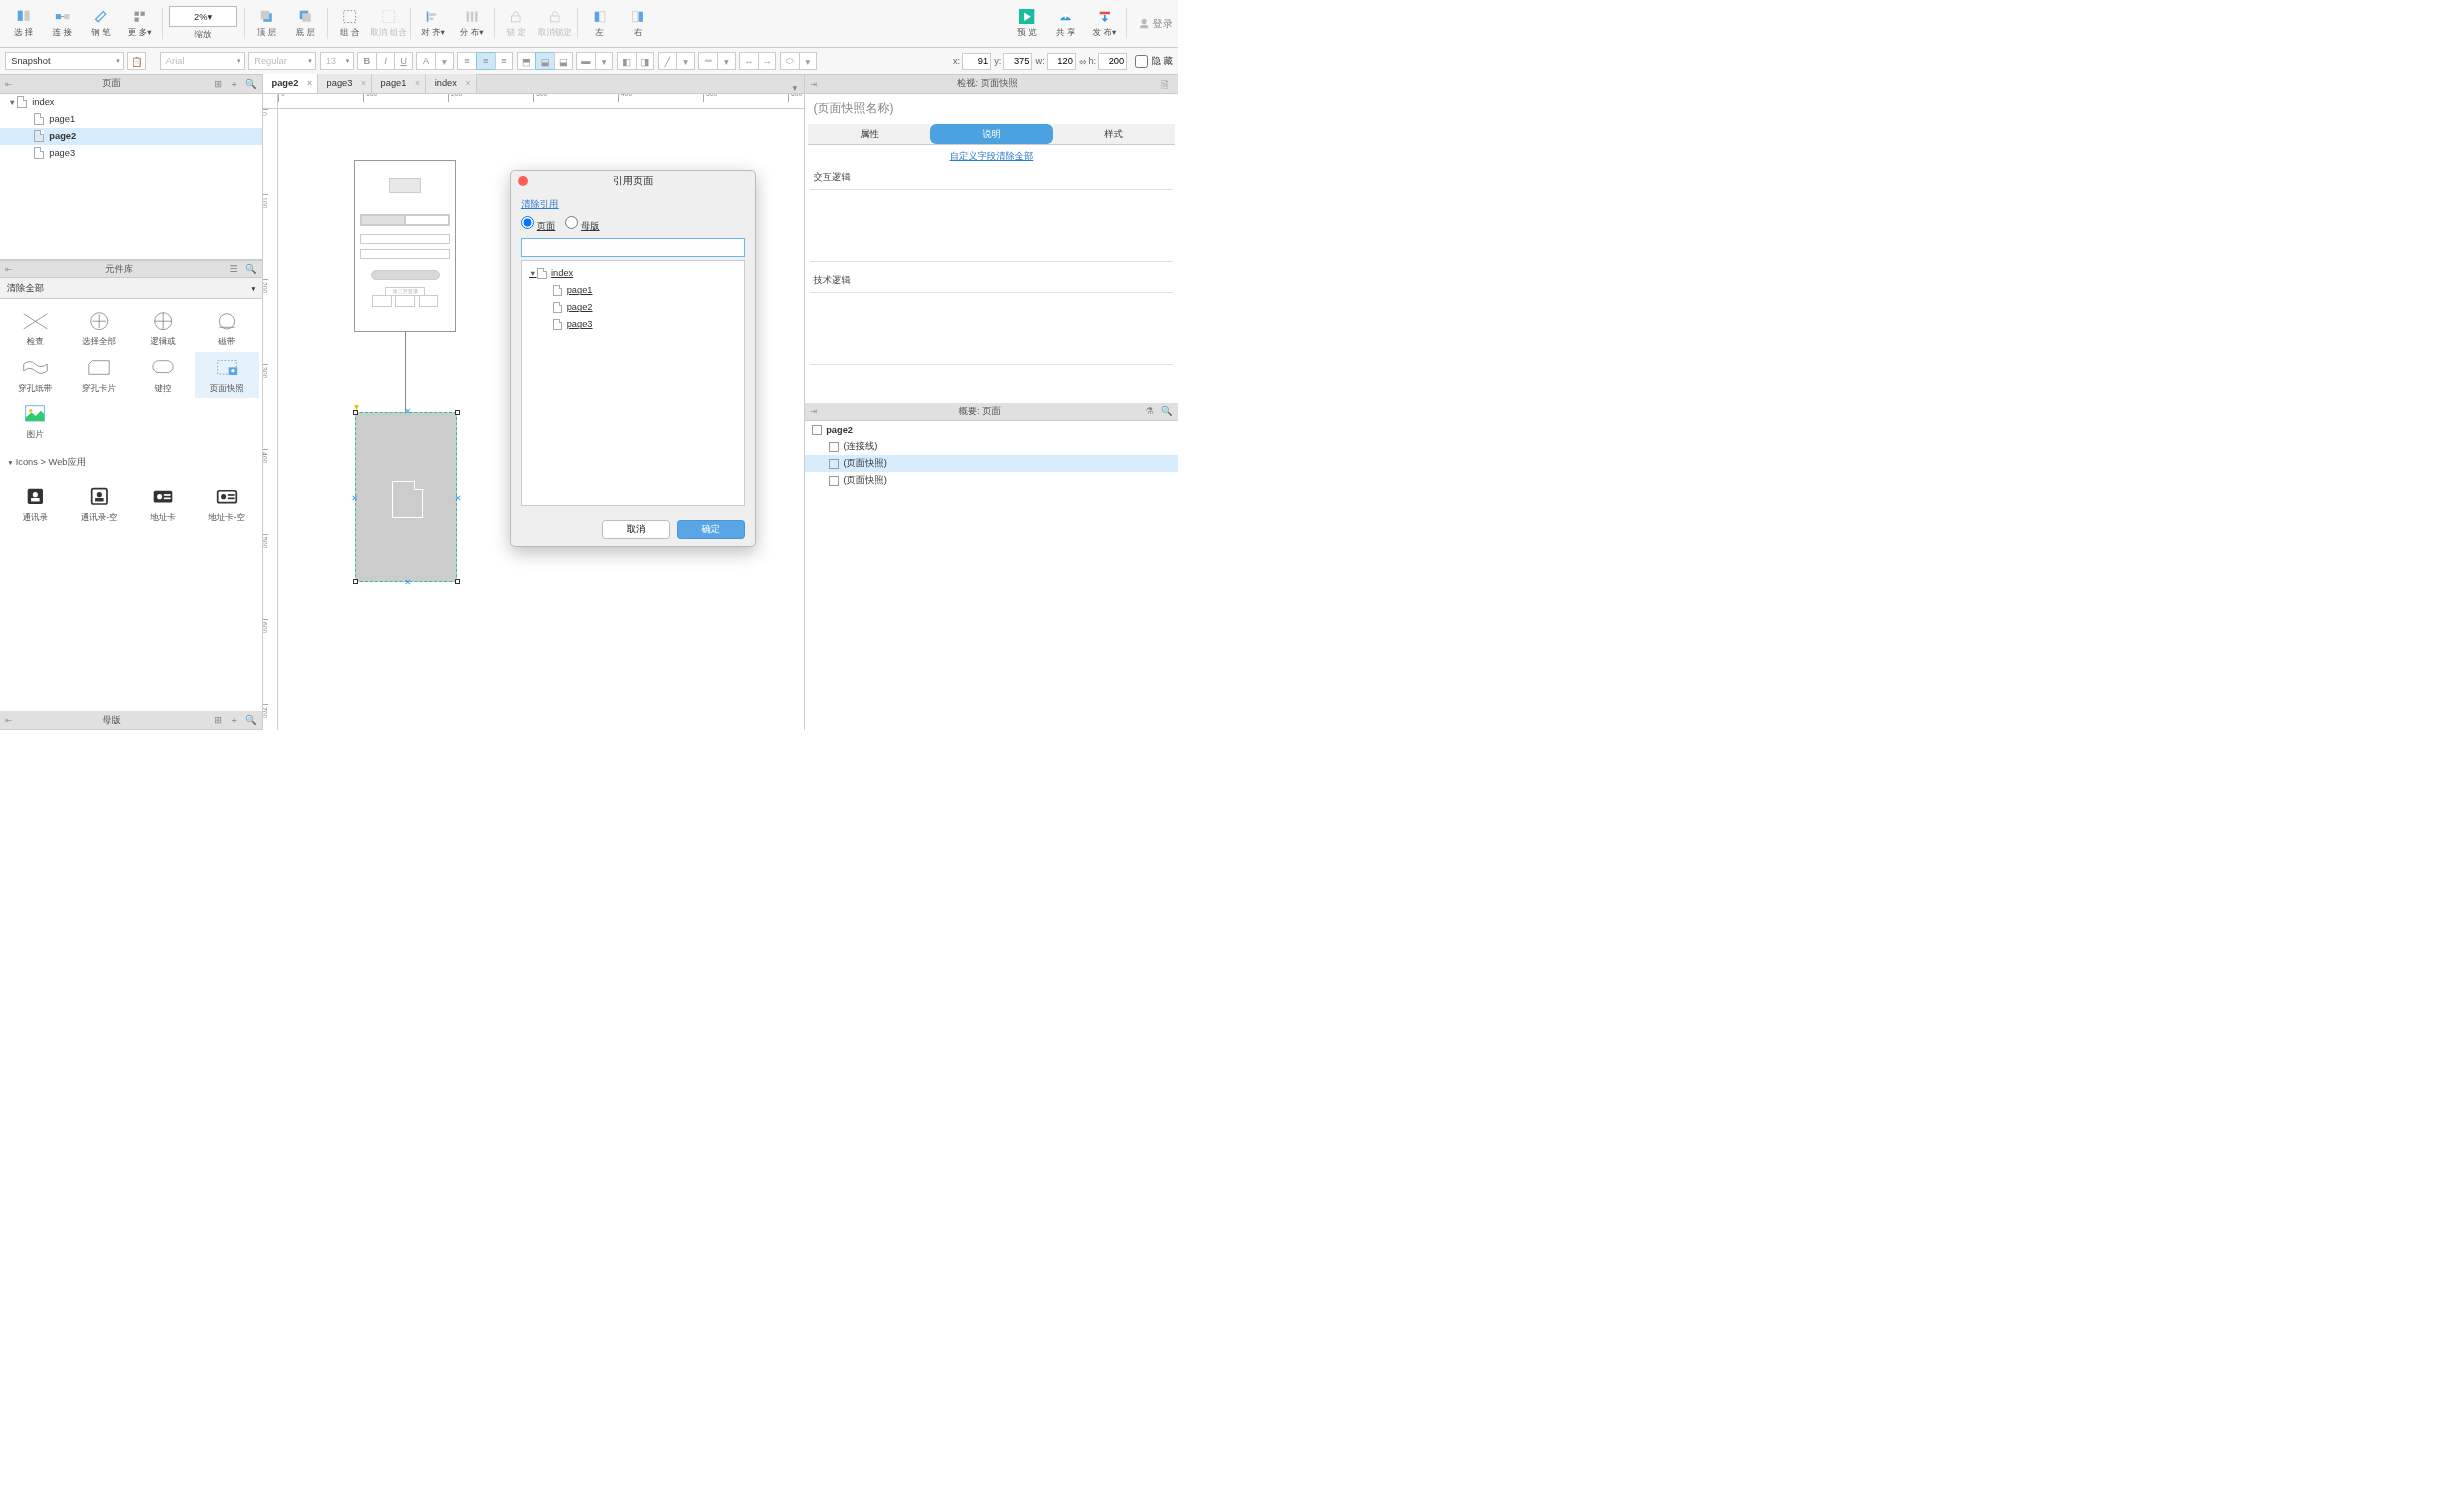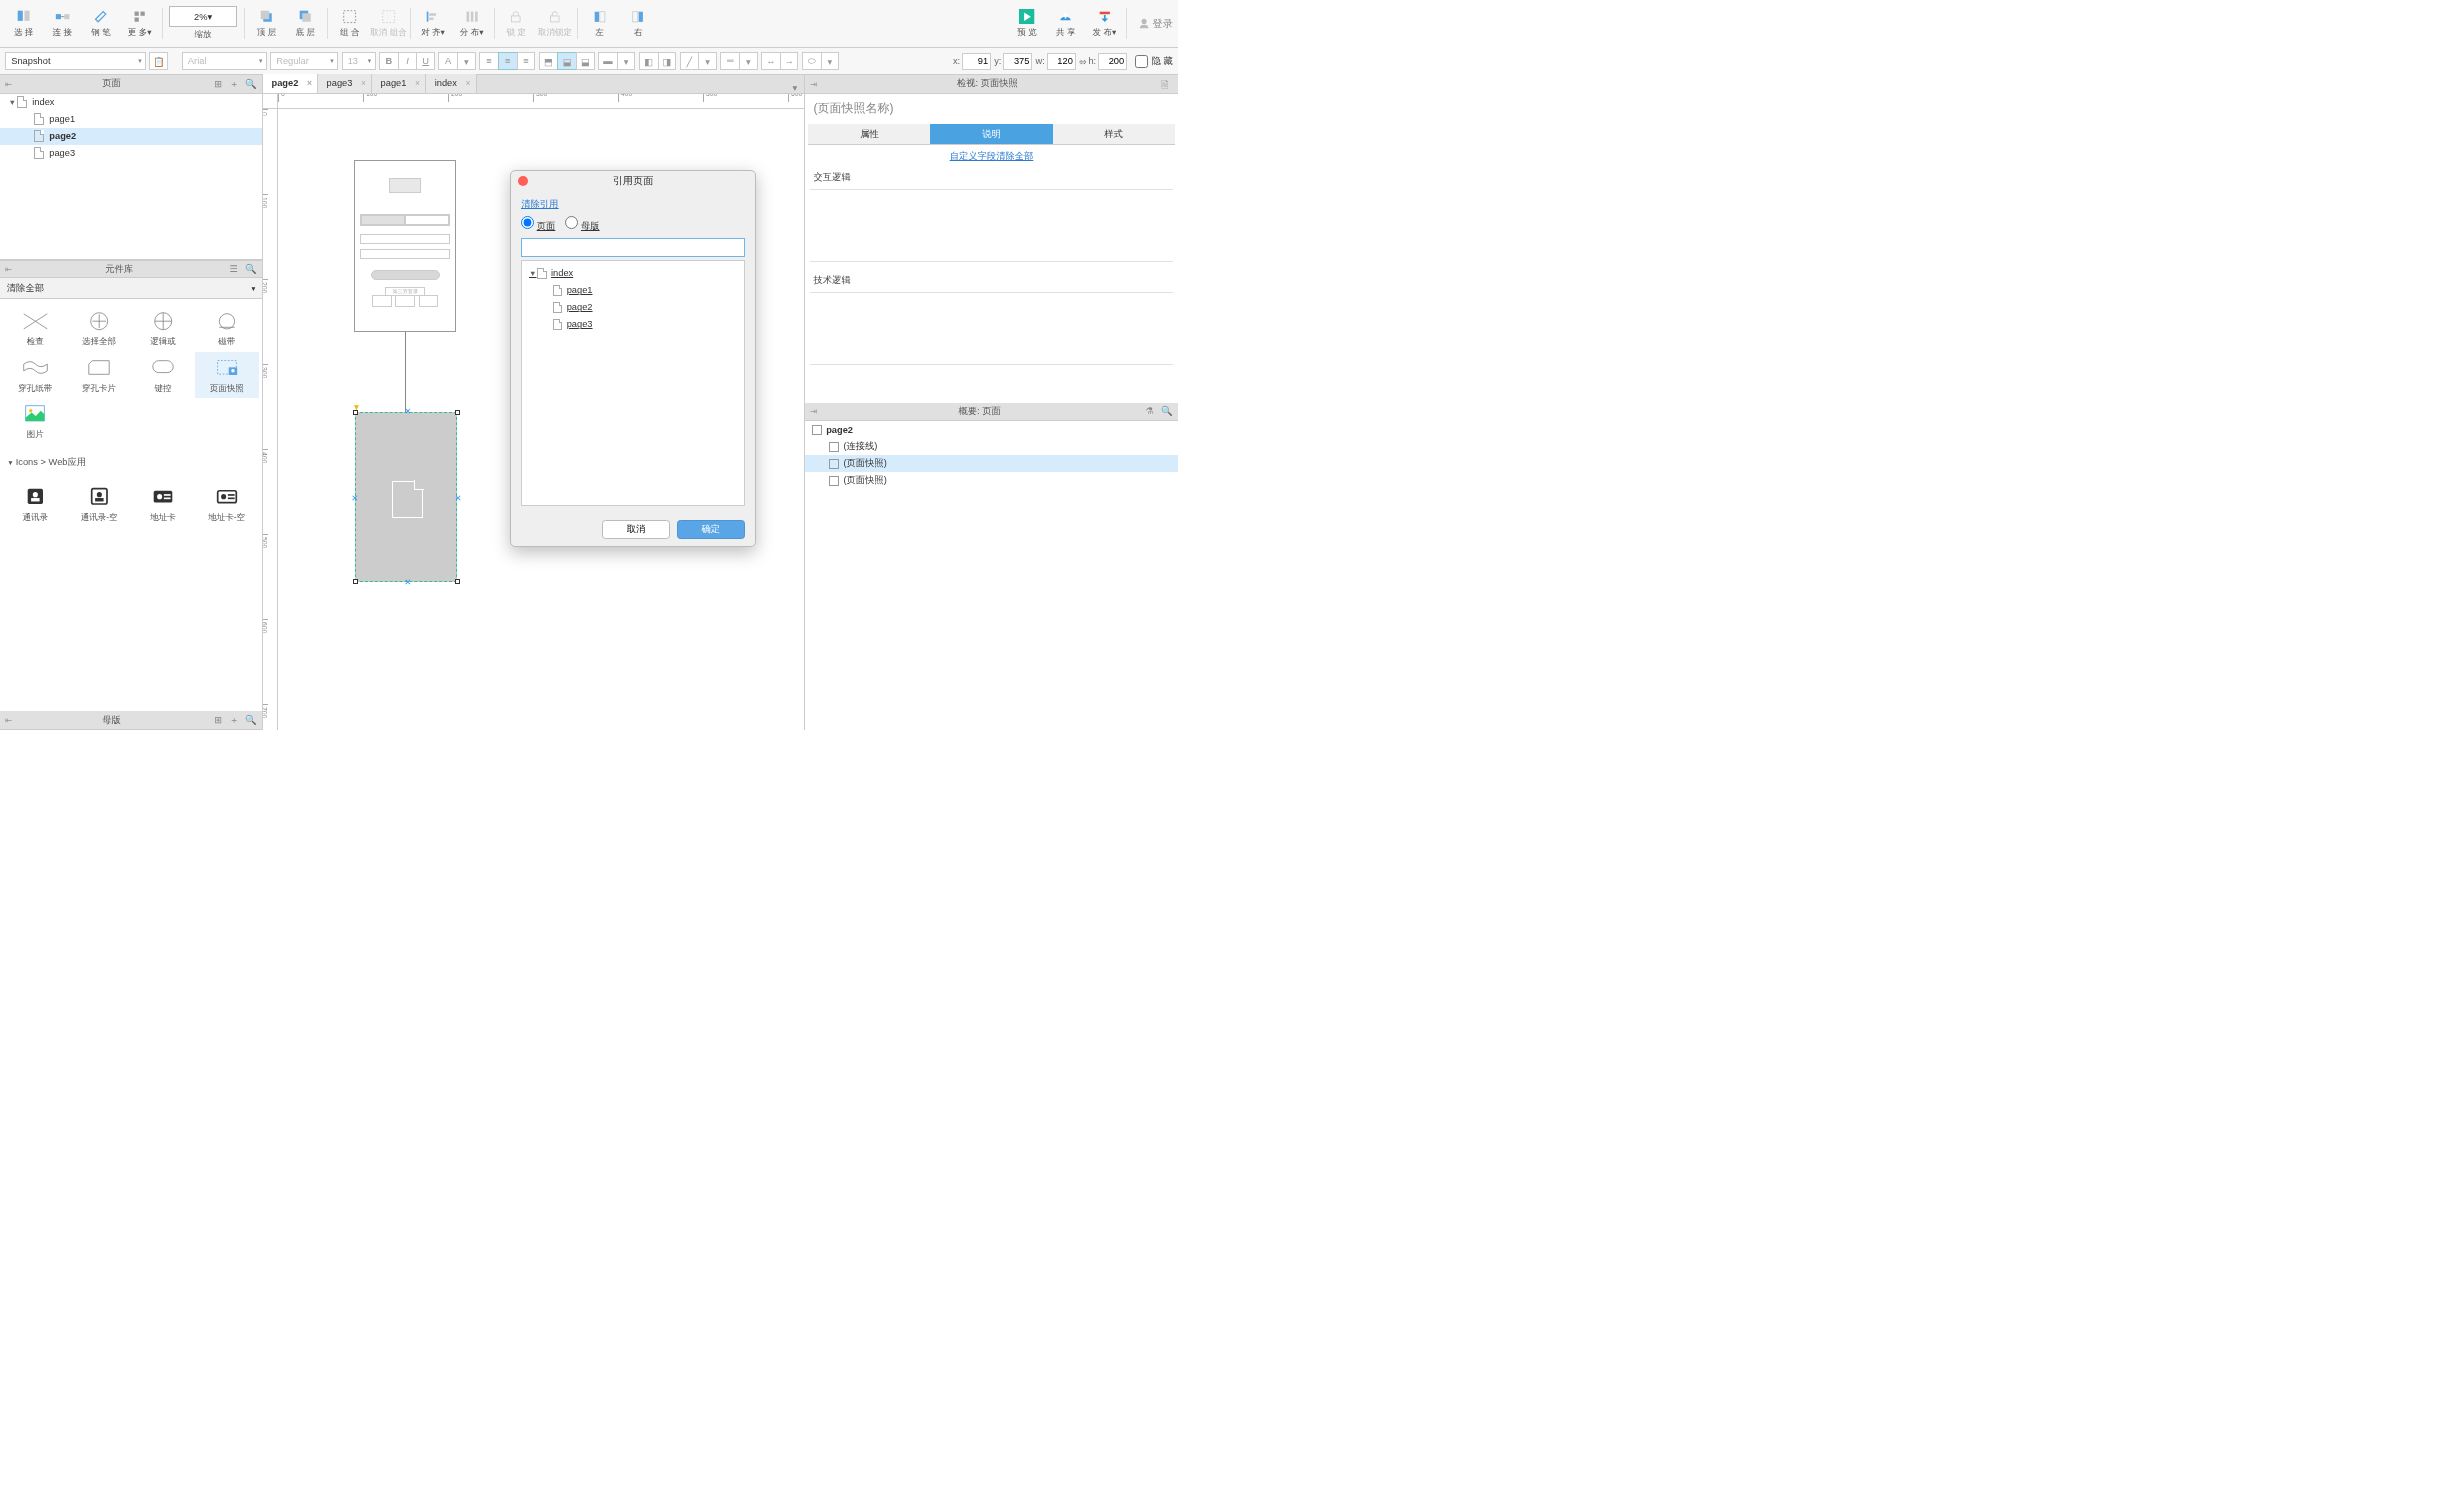--- a/index.html
+++ b/index.html
@@ -99,21 +99,21 @@
 .handle.tl{left:-3.4px;top:-3.4px;} .handle.tr{right:-3.4px;top:-3.4px;} .handle.bl{left:-3.4px;bottom:-3.4px;} .handle.br{right:-3.4px;bottom:-3.4px;}
 .anchor { position:absolute; width:6.8px; height:6.8px; color:#39e; font-size:8.5px; line-height:6.8px; }
 .anchor.t{left:48px;top:-5.1px;} .anchor.b{left:48px;bottom:-5.1px;} .anchor.l{left:-5.1px;top:82px;} .anchor.r{right:-5.1px;top:82px;}
 .marker { position:absolute; left:74px; top:293px; color:#eb0; font-size:8.5px; }
 
 
 .inspector { flex: 1; display:flex; flex-direction:column; }
 .insp-title { padding: 6.8px 8.5px; font-size: 12px; color: #888; }
 .insp-tabs { display:flex; height:20.4px; border-bottom:0.8px solid #ccc; margin: 0 3.4px}
 .insp-tab { flex:1; text-align:center; line-height:20.4px; font-size:9.3px; background:#f0f0f0; cursor:pointer; }
-.insp-tab.active { background:#4aa3e0; color:#fff; }
+.insp-tab.active { background:#4aa3e0; color:#fff;border-radius:6px; }
 .insp-links { display:flex; justify-content:center; padding:5.1px 8.5px; font-size:9.3px; }
 .insp-links a { color:#2a7ad1; text-decoration:underline; cursor:pointer; }
 .insp-sec { padding:3.4px 8.5px; font-size:9.3px; color:#444; }
 .insp-area { margin: 1.7px 5.1px 8.5px 5.1px; height:73px; border-top:0.8px solid #e0e0e0; border-bottom:0.8px solid #e0e0e0; background:#fff; }
 .outline-body { background:#fff; }
 .orow { height:17px; display:flex; align-items:center; padding-left:6.8px; font-size:9.3px; cursor:pointer; }
 .orow.sel { background:#d6ebfb; }
 .orow.d1 { padding-left:24px; }
 .orow .oic { width:10.2px; height:10.2px; border:0.8px solid #999; margin-right:4.2px; }
 
@@ -313,21 +313,21 @@
         <svg width="10.2" height="10.2" viewBox="0 0 12 12">
           <circle cx="6" cy="4" r="3" fill="#bbb"></circle>
           <path d="M1 12 a5 4 0 0 1 10 0" fill="#bbb"></path>
         </svg>
         <span>登录</span>
       </div>
   </div>
 </div>
 
 <div class="fmtbar">
-  <div class="fmt-dd" style="width:141px">
+  <div class="fmt-dd" style="width:119px">
       <span>Snapshot</span>
     </div>
   <div class="fmt-btn">📋</div>
   <div style="width:6.8px"></div>
   <div class="fmt-dd" style="width:85px;color:#bbb">
       <span>Arial</span>
     </div>
   <div class="fmt-dd" style="width:68px;color:#bbb">
       <span>Regular</span>
     </div>

